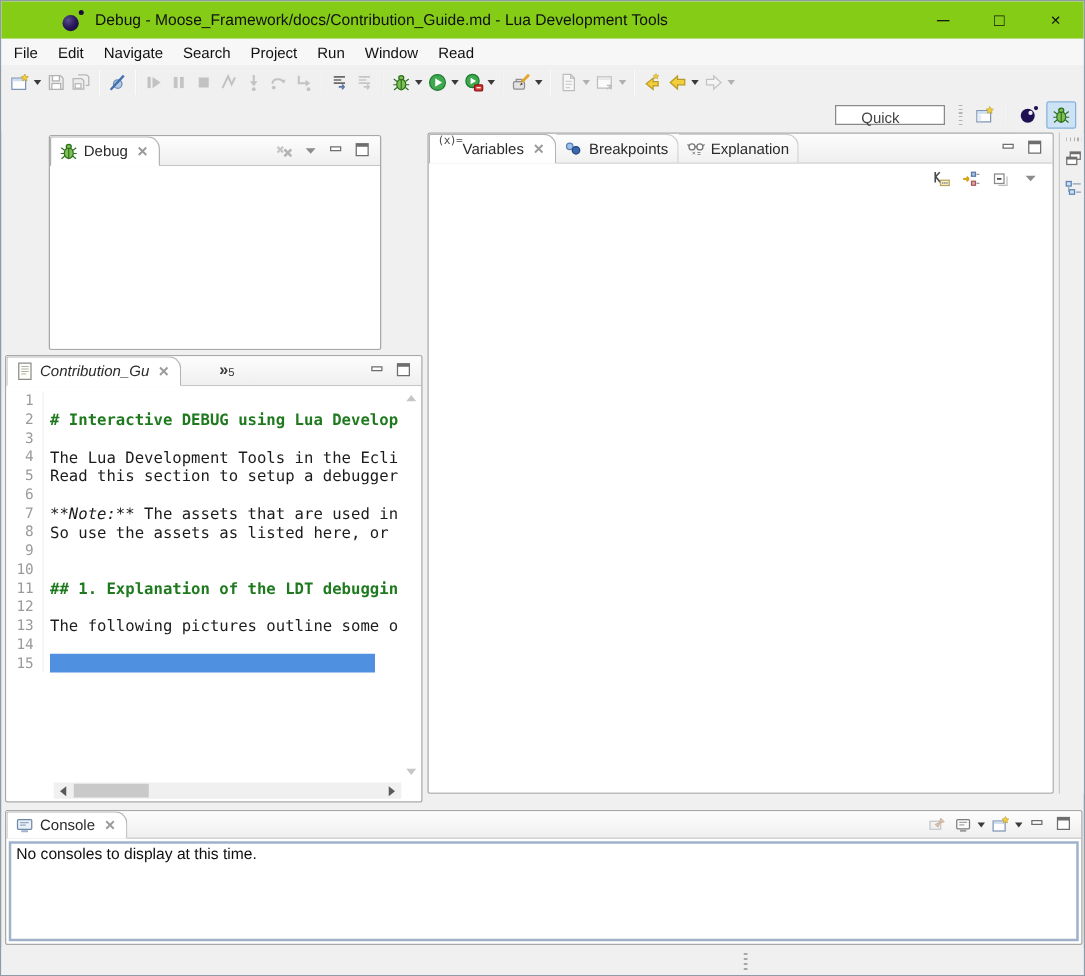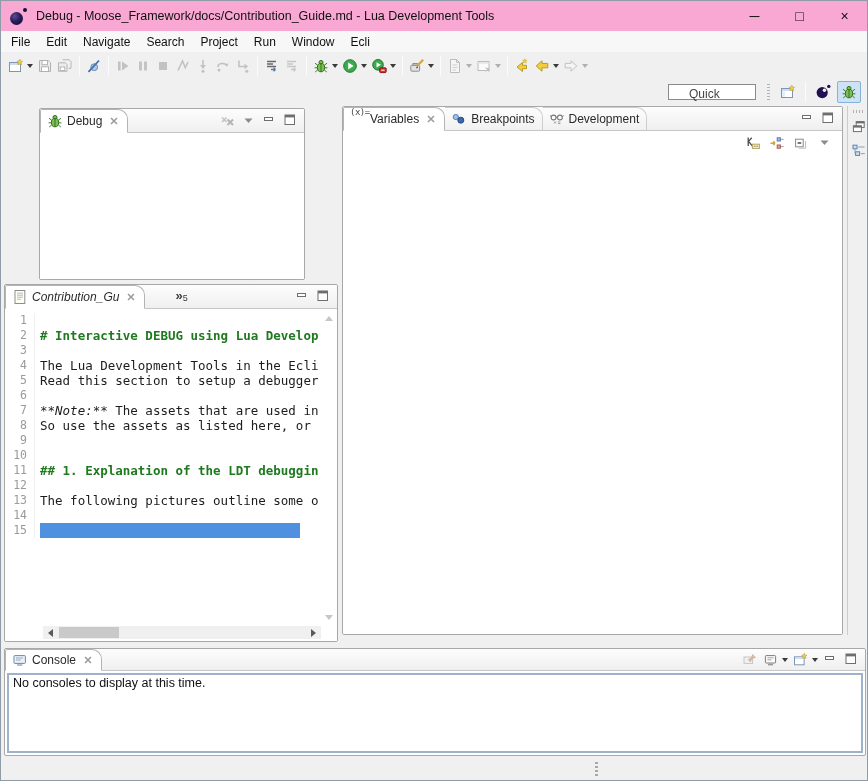--- a/index.html
+++ b/index.html
@@ -1,20 +1,20 @@
 <!DOCTYPE html>
 <html><head>
 <meta charset="utf-8">
 <style>
   * { margin:0; padding:0; box-sizing:border-box; }
   html,body { width:868px; height:781px; font-family:"Liberation Sans", sans-serif; }
   .window { position:relative; width:868px; height:781px; background:#f0f0f0; border:1px solid #8f9ba6; overflow:hidden; }
 
   
-  .titlebar { position:absolute; left:0; top:0; right:0; height:30px; background:#f9a8d4; display:flex; align-items:center; }
+  .titlebar { position:absolute; left:0; top:0; right:0; height:30px; background:#84cc16; display:flex; align-items:center;padding-left:40px; }
   .title-icon { margin-left:9px; width:18px; height:17px; position:relative; flex:none; }
   .ti-main { position:absolute; left:0; bottom:0; width:13px; height:13px; border-radius:50%;
              background:radial-gradient(circle at 35% 32%, #5a4f8a 0%, #2a1b5e 45%, #120830 100%); }
   .ti-dot { position:absolute; right:1px; top:0; width:4px; height:4px; border-radius:50%; background:#161038; }
   .title-text { margin-left:8px; font-size:12.5px; color:#101010; white-space:nowrap; }
   .win-controls { margin-left:auto; display:flex; height:100%; }
   .win-btn { width:45px; text-align:center; line-height:30px; font-size:14px; color:#101010; }
 
   
   .menubar { position:absolute; top:30px; left:0; right:0; height:21px; background:#f7f7f7; display:flex; align-items:center; padding-left:2px; }
@@ -108,21 +108,21 @@
   </div>
 
   <div class="menubar">
       <span class="menu-item">File</span>
       <span class="menu-item">Edit</span>
       <span class="menu-item">Navigate</span>
       <span class="menu-item">Search</span>
       <span class="menu-item">Project</span>
       <span class="menu-item">Run</span>
       <span class="menu-item">Window</span>
-      <span class="menu-item">Ecli</span>
+      <span class="menu-item">Read</span>
     </div>
 
   <div class="toolbar">
       <span class="tbtn">
         <span class="ticon"><svg xmlns="http://www.w3.org/2000/svg" width="16" height="16" viewBox="0 0 16 16">
             <rect x="1.5" y="4.5" width="11" height="9" fill="#fff" stroke="#7e96b6"></rect>
             <rect x="2" y="5" width="10" height="2" fill="#cddcf0"></rect>
             <path d="M11.8 1.2l.9 1.8 2 .3-1.4 1.4.3 2-1.8-.9-1.8.9.3-2-1.4-1.4 2-.3z" fill="#f2cf3a" stroke="#b9992a" stroke-width="0.5"></path>
           </svg></span>
         <span class="caret"></span>
@@ -372,21 +372,21 @@
             <span class="tab-label">Breakpoints</span>
           </div>
           <div class="tab inactive">
             <span class="ticon"><svg xmlns="http://www.w3.org/2000/svg" width="16" height="16" viewBox="0 0 16 16">
                 <circle cx="4.6" cy="6.5" r="2.4" fill="#fdfdfd" stroke="#7a7a7a" stroke-width="1.1"></circle>
                 <circle cx="10.9" cy="6.5" r="2.4" fill="#fdfdfd" stroke="#7a7a7a" stroke-width="1.1"></circle>
                 <path d="M7 6.2h1.6M2.3 5.6L1 4.6M13.2 5.6l1.5-1" stroke="#7a7a7a" fill="none"></path>
                 <path d="M5 12.5l2-2M5 10.5l2 2" stroke="#888" stroke-width="0.8"></path>
                 <path d="M9 11h2.4M9 12.6h2.4" stroke="#888" stroke-width="0.8"></path>
               </svg></span>
-            <span class="tab-label">Development</span>
+            <span class="tab-label">Explanation</span>
           </div>
         </span>
       <span class="hdr-spacer"></span>
       <span class="hdrbtns" id="vars-hdrbtns">
           <span class="hbtn">
             <span class="ticon"><svg xmlns="http://www.w3.org/2000/svg" width="13" height="13" viewBox="0 0 13 13">
                 <rect x="2.5" y="4.5" width="8" height="3" fill="#fff" stroke="#6e6e6e"></rect>
               </svg></span>
           </span>
           <span class="hbtn">

